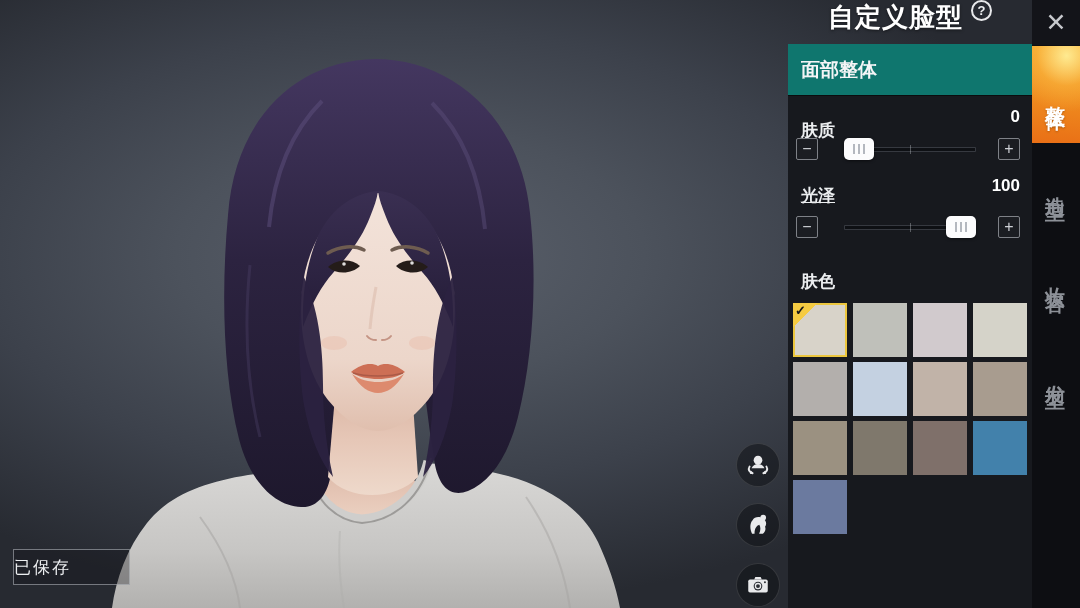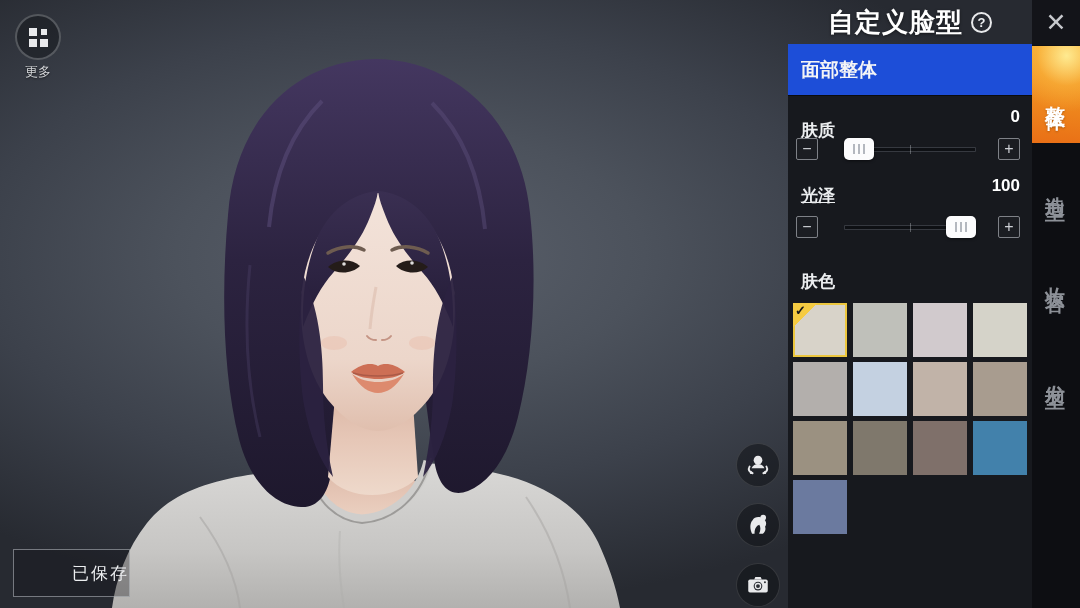--- a/index.html
+++ b/index.html
@@ -23,28 +23,28 @@
   .grid-icon { position:relative; width:19px; height:19px; }
   .grid-icon span { position:absolute; background:#e9eaec; }
   .grid-icon .tl { left:0; top:0; width:8px; height:8px; }
   .grid-icon .tr { right:1px; top:1px; width:6px; height:6px; }
   .grid-icon .bl { left:0; bottom:0; width:8px; height:8px; }
   .grid-icon .br { right:0; bottom:0; width:8px; height:8px; }
   .more-label { margin-top:3px; font-size:13px; color:#d4d6d9; text-shadow:0 1px 2px rgba(0,0,0,.6); }
 
   
   .titlebar { position:absolute; left:788px; top:0; width:244px; height:44px;
-    display:flex; align-items:center; justify-content:center; gap:8px; }
+    display:flex; align-items:flex-start; justify-content:center; gap:8px; }
   .title-text { font-size:26px; font-weight:bold; color:#fff; letter-spacing:1px; text-shadow:0 1px 3px rgba(0,0,0,.5); }
   .help-icon { width:21px; height:21px; border-radius:50%; border:2px solid #e8e9eb;
     color:#eef0f2; font-size:13px; font-weight:bold; display:flex; align-items:center; justify-content:center; cursor:pointer; }
 
   
   .panel { position:absolute; left:788px; top:44px; width:244px; height:564px; background:#17191e; }
-  .panel-header { position:relative; height:52px; background:#1d4ed8; border-bottom:1px solid #0b0c0e; }
+  .panel-header { position:relative; height:52px; background:#0f766e; border-bottom:1px solid #0b0c0e; }
   .panel-header .ph-label { position:absolute; left:13px; top:0; line-height:52px; font-size:19px; font-weight:bold; color:#f4f5f6; }
 
   .slider-label { position:absolute; left:13px; font-size:17px; color:#eceef0; font-weight:bold; }
   .slider-value { position:absolute; right:12px; font-size:17px; color:#ffffff; font-weight:bold; text-align:right; }
   .slider-row { position:absolute; left:0; width:244px; height:26px; }
   .sq-btn {
     position:absolute; top:2px; width:22px; height:22px; border:1px solid #7e8187; border-radius:2px;
     color:#cdd0d5; font-size:16px; line-height:19px; text-align:center; background:rgba(255,255,255,0.02); cursor:pointer;
   }
   .sq-btn.minus { left:8px; }
@@ -82,23 +82,23 @@
   .vtab.t2 { top:250px; height:52px; }
   .vtab.t3 { top:348px; height:52px; }
 
   
   .circle-btn { position:absolute; left:736px; width:44px; height:44px; border-radius:50%;
     background:rgba(12,14,18,0.5); border:1px solid rgba(255,255,255,0.12);
     display:flex; align-items:center; justify-content:center; cursor:pointer; }
   .circle-btn.b1 { top:443px; } .circle-btn.b2 { top:503px; } .circle-btn.b3 { top:563px; }
 
   
-  .saved-btn { position:absolute; left:13px; top:549px; width:117px; height:48px;
+  .saved-btn { position:absolute; left:13px; top:549px; width:117px; height:36px;
     border:1px solid rgba(190,194,200,0.55); background:rgba(14,16,21,0.32);
-    display:flex; align-items:center; justify-content:flex-end;
+    display:flex; align-items:center; justify-content:flex-start;
     font-size:17px; color:#eceef0; letter-spacing:2px; cursor:pointer; }
 </style>
 </head>
 <body>
 
 <div class="screen">
 
   <svg class="character" viewBox="0 0 600 563">
     <defs>
       <linearGradient id="hairG" x1="0" y1="0" x2="0" y2="1">
@@ -174,31 +174,20 @@
     <path d="M 277 291 q 3 4 9 4 M 301 291 q -3 4 -9 4" stroke="#c49484" stroke-width="2" fill="none" stroke-linecap="round"></path>
     <ellipse cx="244" cy="298" rx="13" ry="7" fill="#e8b09c" opacity="0.3"></ellipse>
     <ellipse cx="332" cy="298" rx="13" ry="7" fill="#e8b09c" opacity="0.3"></ellipse>
     <path d="M 261 327 C 271 319 281 317 288 321 C 295 317 305 319 315 327
              C 308 332 298 334 288 334 C 278 334 268 332 261 327 Z" fill="#cd6f55"></path>
     <path d="M 262 329 C 270 342 279 348 288 348 C 297 348 306 342 314 329
              C 306 335 297 337 288 337 C 279 337 270 335 262 329 Z" fill="#dd8a6e"></path>
     <path d="M 263 328 C 275 332 301 332 313 328" stroke="#a35544" stroke-width="1.5" fill="none" opacity="0.8"></path>
   </svg>
 
-  <div class="more-wrap">
-    <div class="more-btn">
-      <div class="grid-icon">
-        <span class="tl"></span>
-          <span class="tr"></span>
-          <span class="bl"></span>
-          <span class="br"></span>
-      </div>
-    </div>
-    <div class="more-label">更多</div>
-  </div>
 
   <div class="titlebar">
     <span class="title-text">自定义脸型</span>
     <span class="help-icon">?</span>
   </div>
 
   <div class="panel">
     <div class="panel-header">
       <span class="ph-label">面部整体</span>
     </div>

